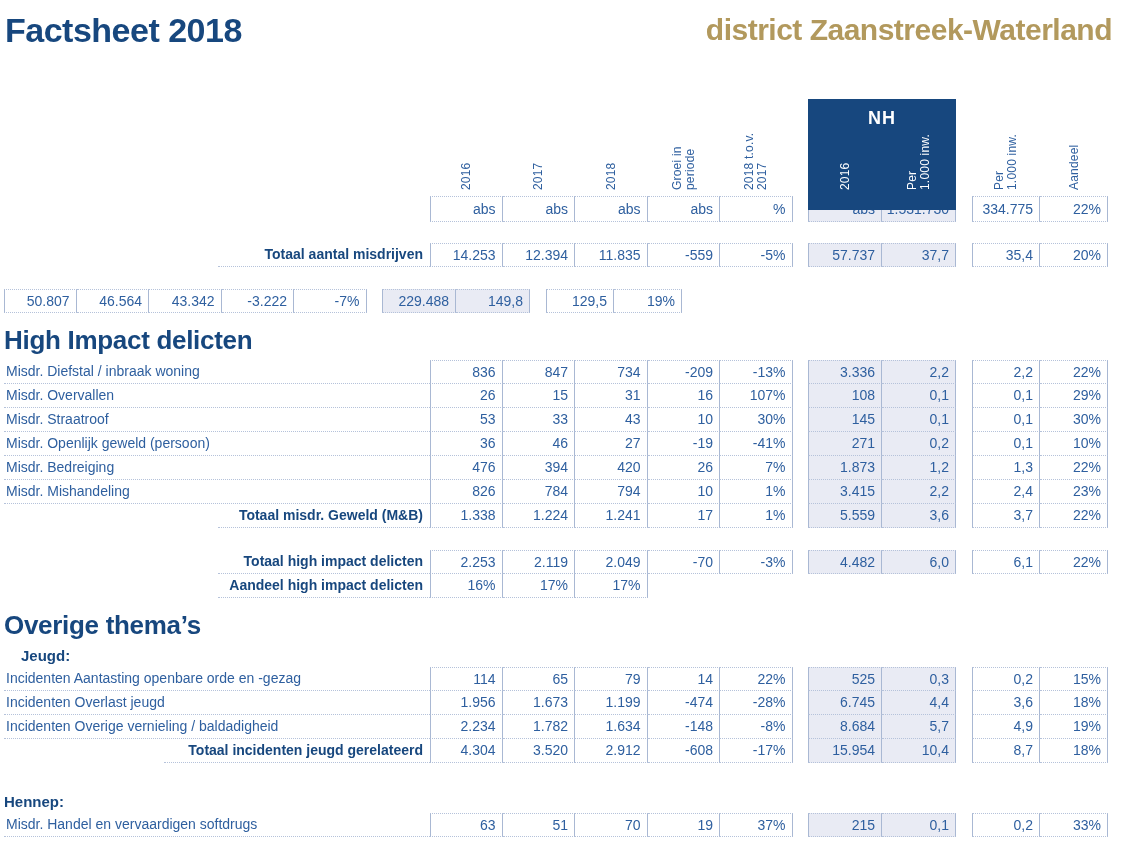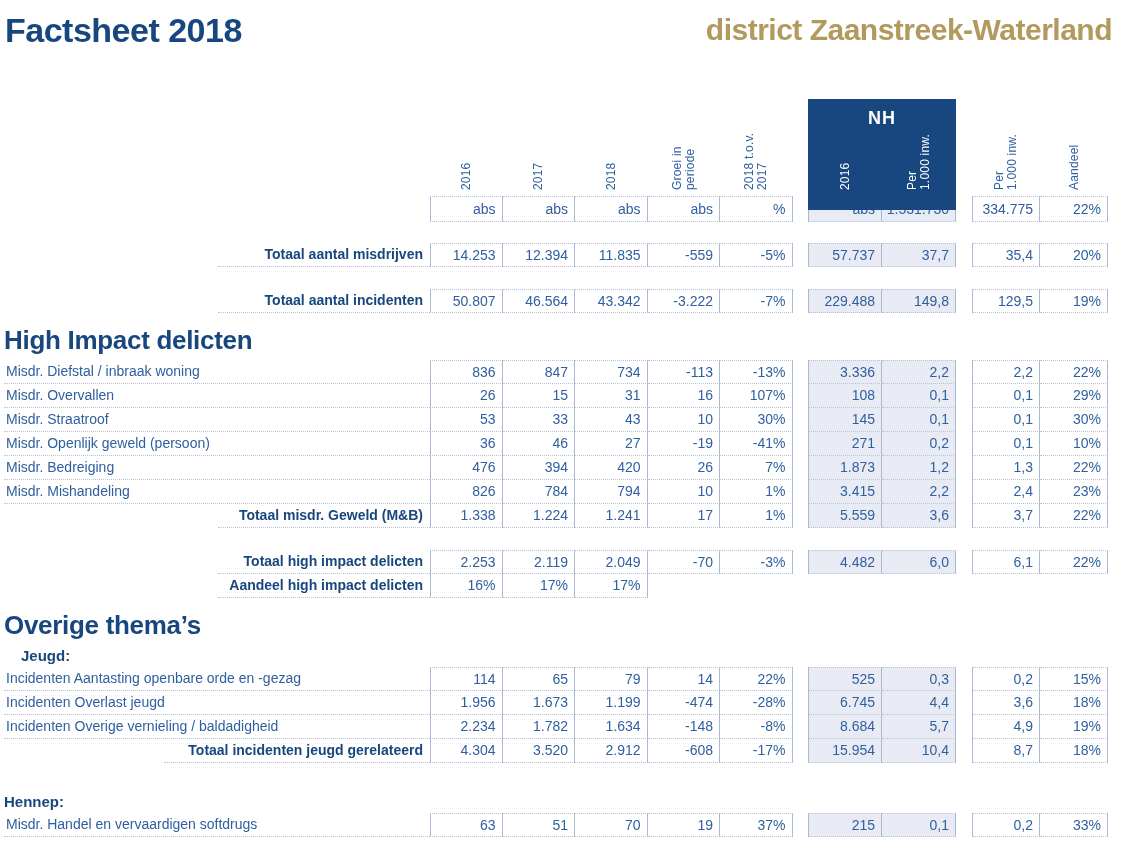--- a/index.html
+++ b/index.html
@@ -117,21 +117,20 @@
           <div class="sp1"></div>
           <div class="cell wn nhbg bl bt">57.737</div>
           <div class="cell wn nhbg bt">37,7</div>
           <div class="sp2"></div>
           <div class="cell wr bl bt">35,4</div>
           <div class="cell wr bt">20%</div>
         </div>
       </div>
       <div class="group">
         <div class="row">
-          <div class="lbl total" style="margin-left: 214px; width: 212px;">Totaal aantal incidenten</div>
           <div class="cell w1 bl bt">50.807</div>
           <div class="cell w1 bt">46.564</div>
           <div class="cell w1 bt">43.342</div>
           <div class="cell w1 bt">-3.222</div>
           <div class="cell w1 bt">-7%</div>
           <div class="sp1"></div>
           <div class="cell wn nhbg bl bt">229.488</div>
           <div class="cell wn nhbg bt">149,8</div>
           <div class="sp2"></div>
           <div class="cell wr bl bt">129,5</div>
@@ -140,21 +139,21 @@
       </div>
     </div>
     <div class="section sec-1">
       <div class="section-heading">High Impact delicten</div>
       <div class="group">
         <div class="row">
           <div class="lbl item">Misdr. Diefstal / inbraak woning</div>
           <div class="cell w1 bl bt">836</div>
           <div class="cell w1 bt">847</div>
           <div class="cell w1 bt">734</div>
-          <div class="cell w1 bt">-113</div>
+          <div class="cell w1 bt">-209</div>
           <div class="cell w1 bt">-13%</div>
           <div class="sp1"></div>
           <div class="cell wn nhbg bl bt">3.336</div>
           <div class="cell wn nhbg bt">2,2</div>
           <div class="sp2"></div>
           <div class="cell wr bl bt">2,2</div>
           <div class="cell wr bt">22%</div>
         </div>
         <div class="row">
           <div class="lbl item">Misdr. Overvallen</div>

